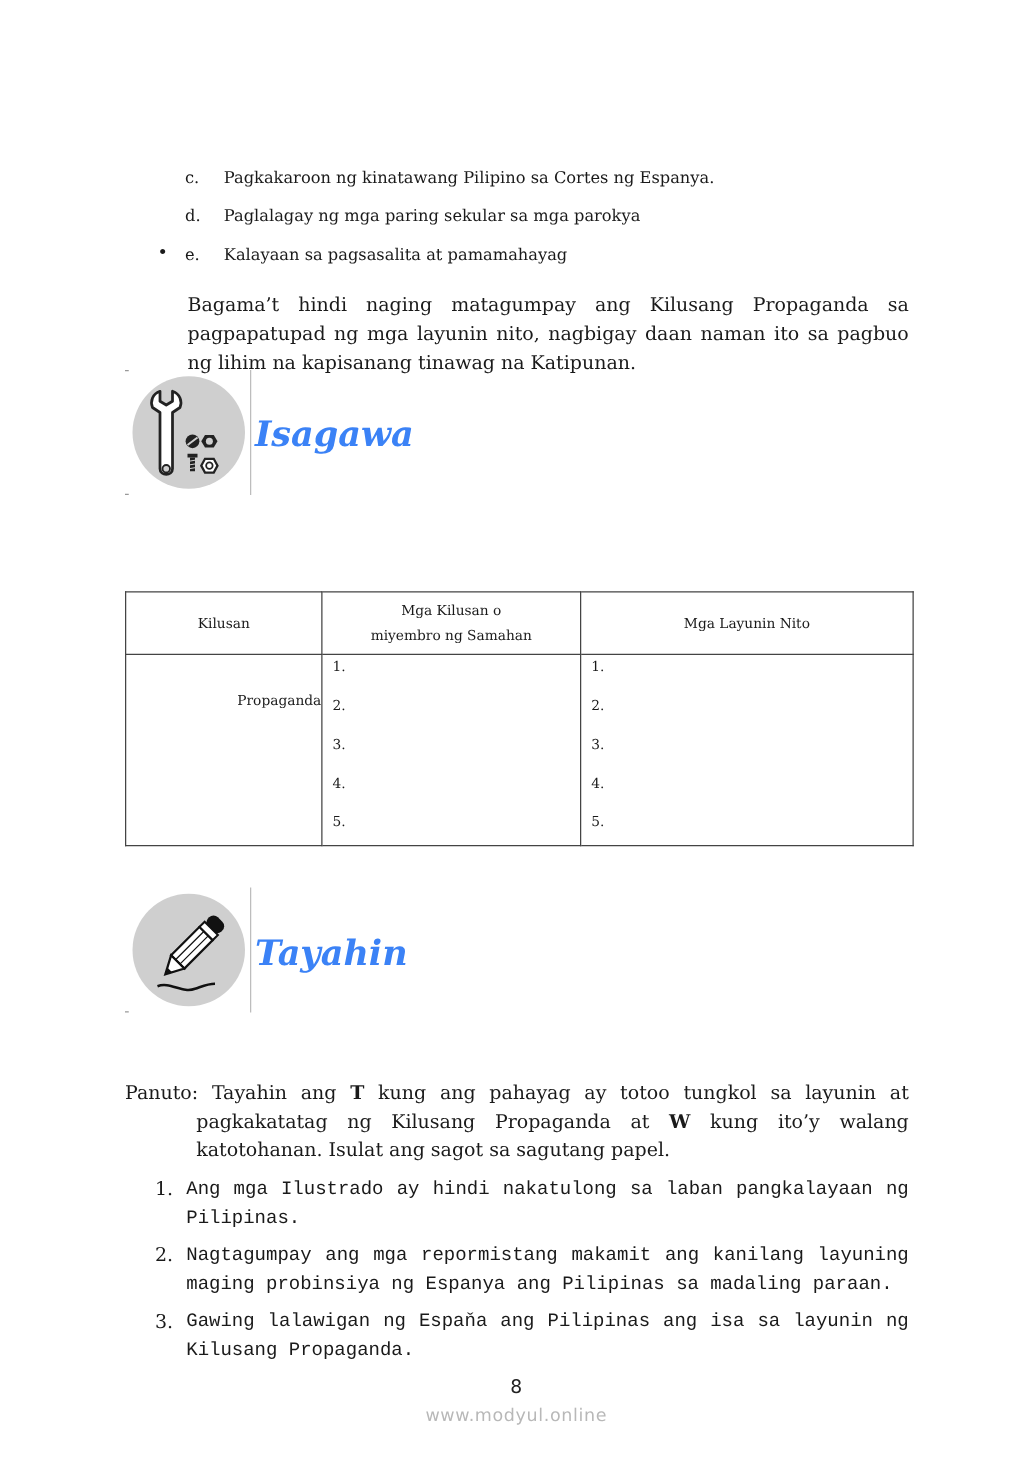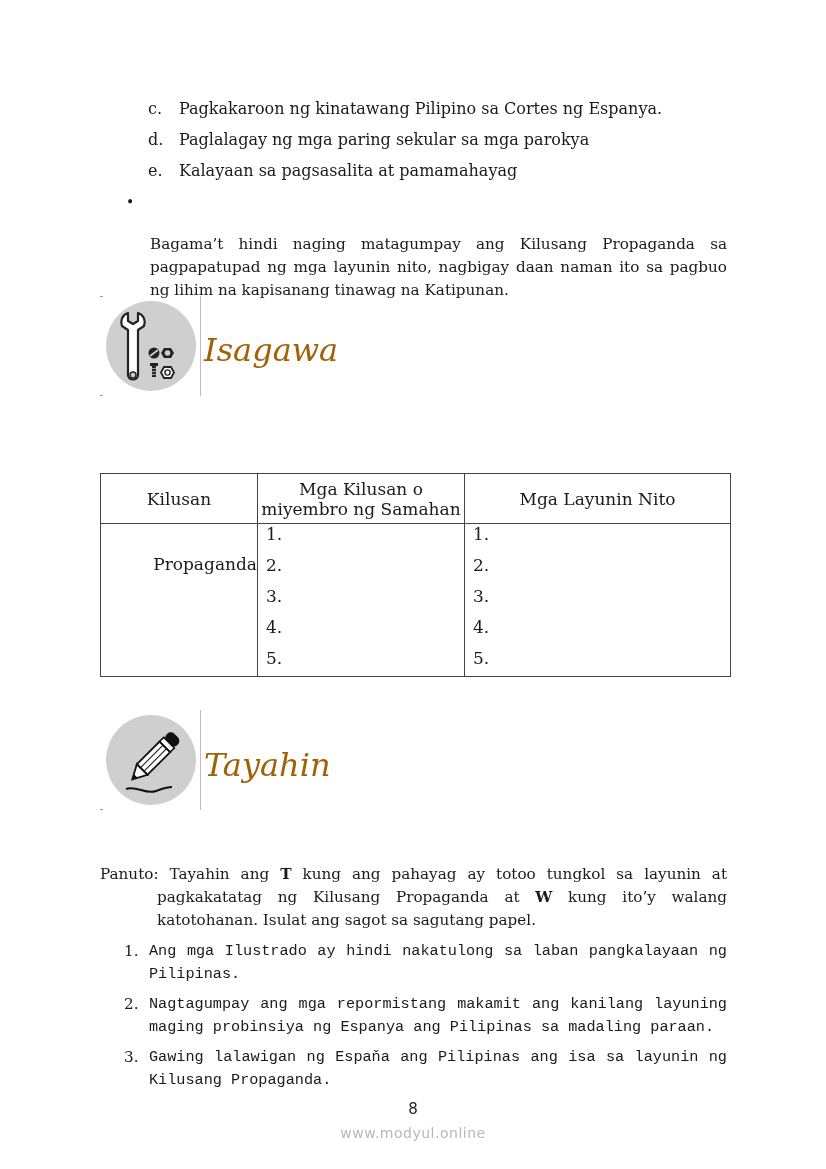--- a/index.html
+++ b/index.html
@@ -1,40 +1,40 @@
 <!DOCTYPE html>
 <html><head>
 <meta charset="utf-8">
 <style>
   html, body { margin:0; padding:0; background:#fff; }
   body { width:826px; height:1169px; position:relative; overflow:hidden;
          font-family:"DejaVu Serif","Liberation Serif",serif; color:#1a1a1a; }
   .txt { font-size:15.2px; line-height:23px; }
   .just { text-align:justify; text-align-last:left;margin-top:40px; }
 
-  .sub-item { position:absolute; left:148px; font-size:16px; }
+  .sub-item { position:absolute; left:148px; font-size:13px;margin-top:36px; }
   .sub-item .lbl { display:inline-block; width:31px; }
 
   .bullet { position:absolute; left:126px; top:194px; font-size:14px; }
   .bullet-text { position:absolute; left:150px; top:193px; width:577px; }
 
   .section-head { position:absolute; left:100px; width:260px; height:100px; }
   .section-head .circle { position:absolute; left:6px; top:5px; width:90px; height:90px;
       border-radius:50%; background:#cfcfcf; }
   .section-head .vline { position:absolute; left:100px; top:0; width:1px; height:100px; background:#bdbdbd; }
   .section-head .tick { position:absolute; left:0; width:3px; height:1px; background:#999; }
-  .section-head .title { position:absolute; left:104px; font-weight:normal; font-style:italic;
-      font-size:32px; font-family:"DejaVu Serif",serif; color:#a16207; }
+  .section-head .title { position:absolute; left:104px; font-weight:bold; font-style:italic;
+      font-size:28px; font-family:"DejaVu Serif",serif; color:#3b82f6; }
 
   .panuto { position:absolute; left:100px; width:627px; }
   .panuto .line1 { display:block; }
   .indent { padding-left:49px; }
 
   table.chart { position:absolute; left:100px; top:473px; width:631px; border-collapse:collapse;
-      font-size:17px; }
+      font-size:11px; }
   table.chart td, table.chart th { border:1px solid #444; font-weight:normal; }
   table.chart th { height:49px; text-align:center; line-height:20px; padding:0; }
   .numcell { vertical-align:top; padding:0 0 0 8px; }
   .numcell div { height:31px; line-height:20px; }
   .kilusan-cell { vertical-align:top; padding:30px 0 0 8px;text-align:right; }
 
   .q-item { position:absolute; left:124px; width:603px; }
   .q-item .num { position:absolute; left:0; top:0; }
   .q-item .body { margin-left:25px;font-family:Liberation Mono, monospace; }
 

